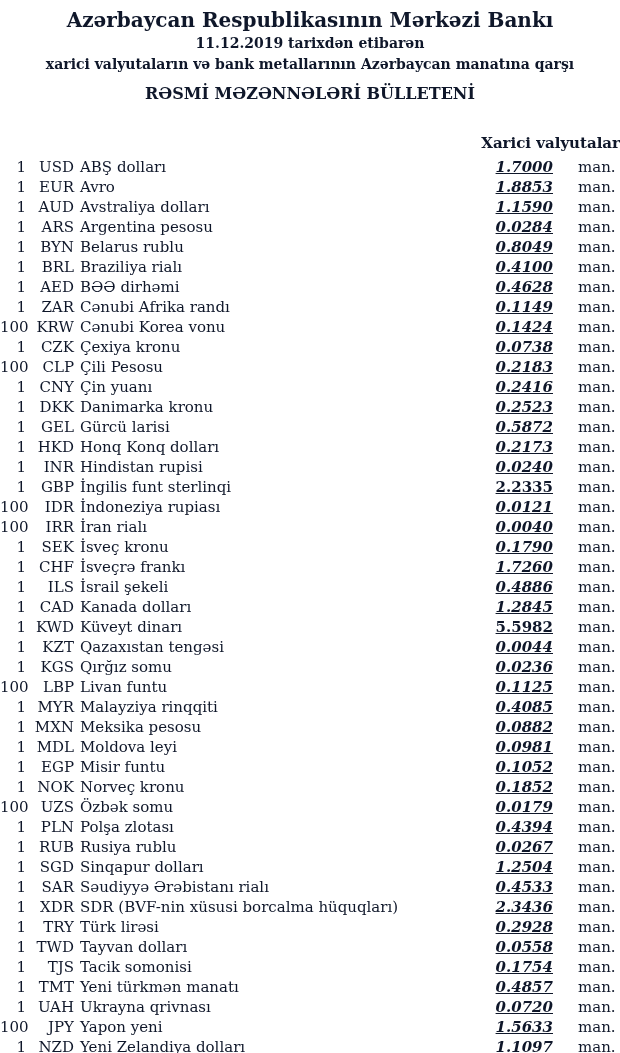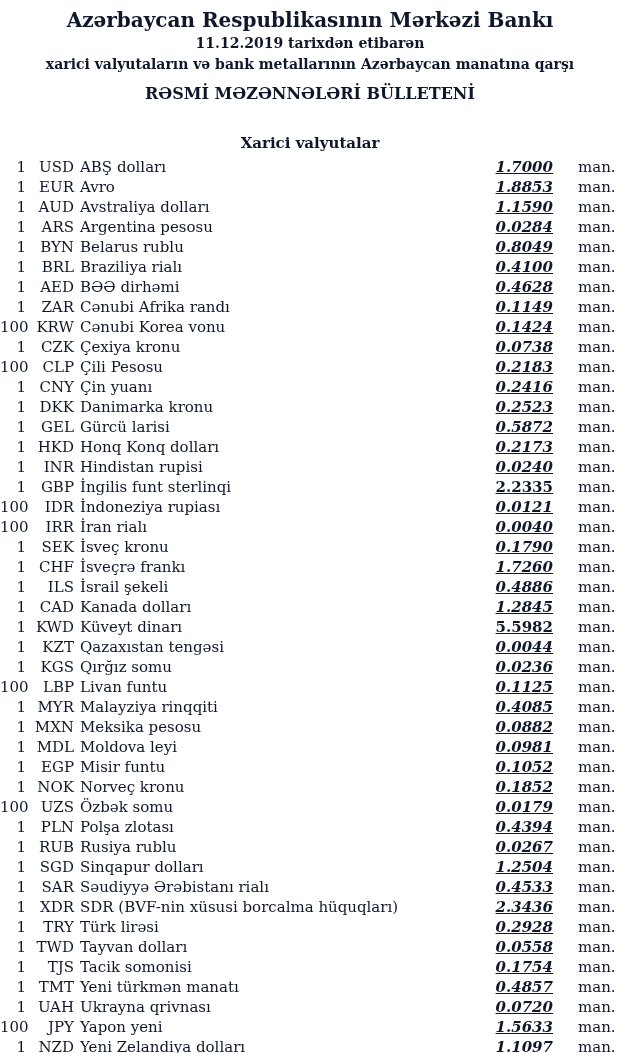--- a/index.html
+++ b/index.html
@@ -36,21 +36,21 @@
   .hdr-bulletin {
     font-size: 16px;
     font-weight: bold;
     text-align: center;
     margin: 8px;
     line-height: 22px;
   }
   .section-title {
     font-size: 15px;
     font-weight: bold;
-    text-align: center;
+    text-align: right;
     margin: 28px 0 4px 0;
     line-height: 20px;
   }
   .rates-table {
     margin-top: 2px;
   }
   .row {
     display: grid;
     grid-template-columns: 26px 48px 1fr 90px 67px;
     height: 20px;

